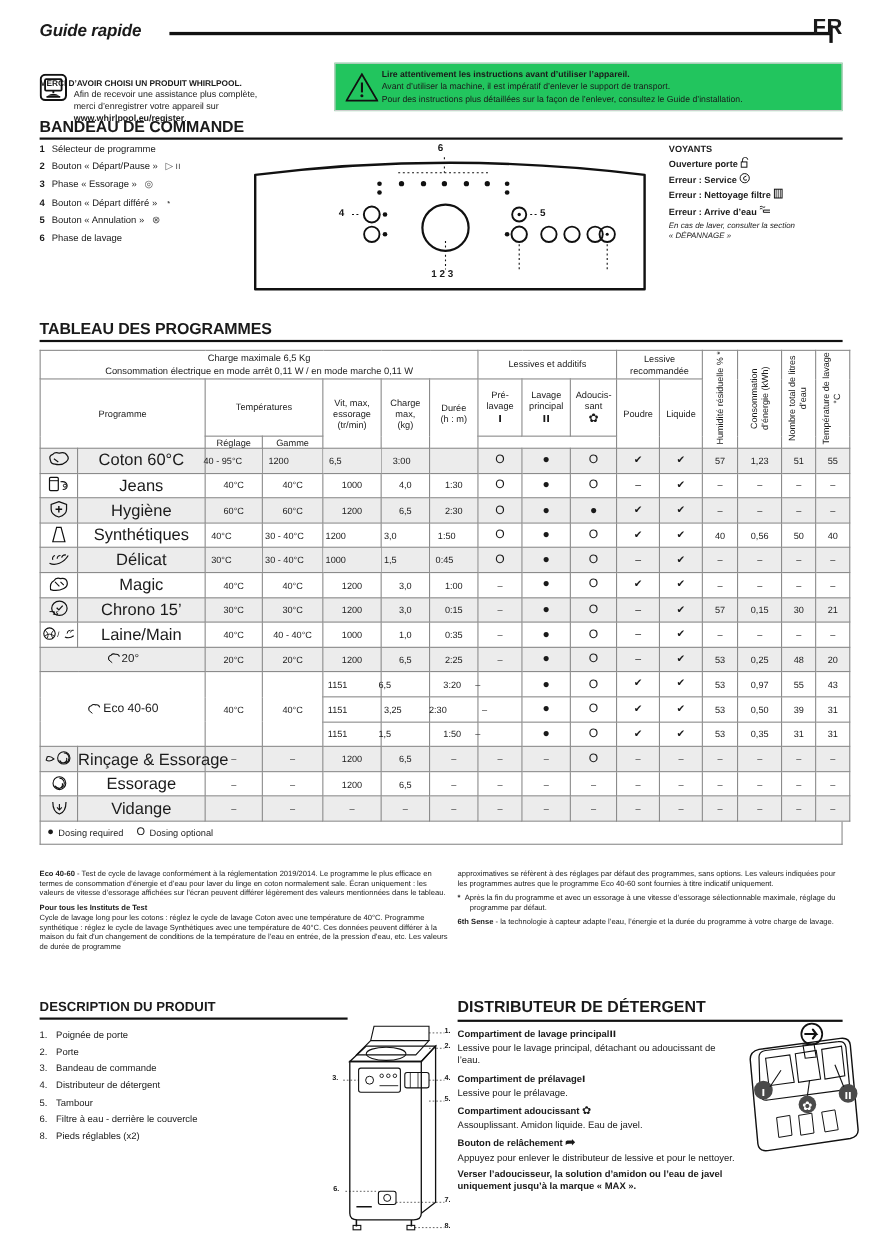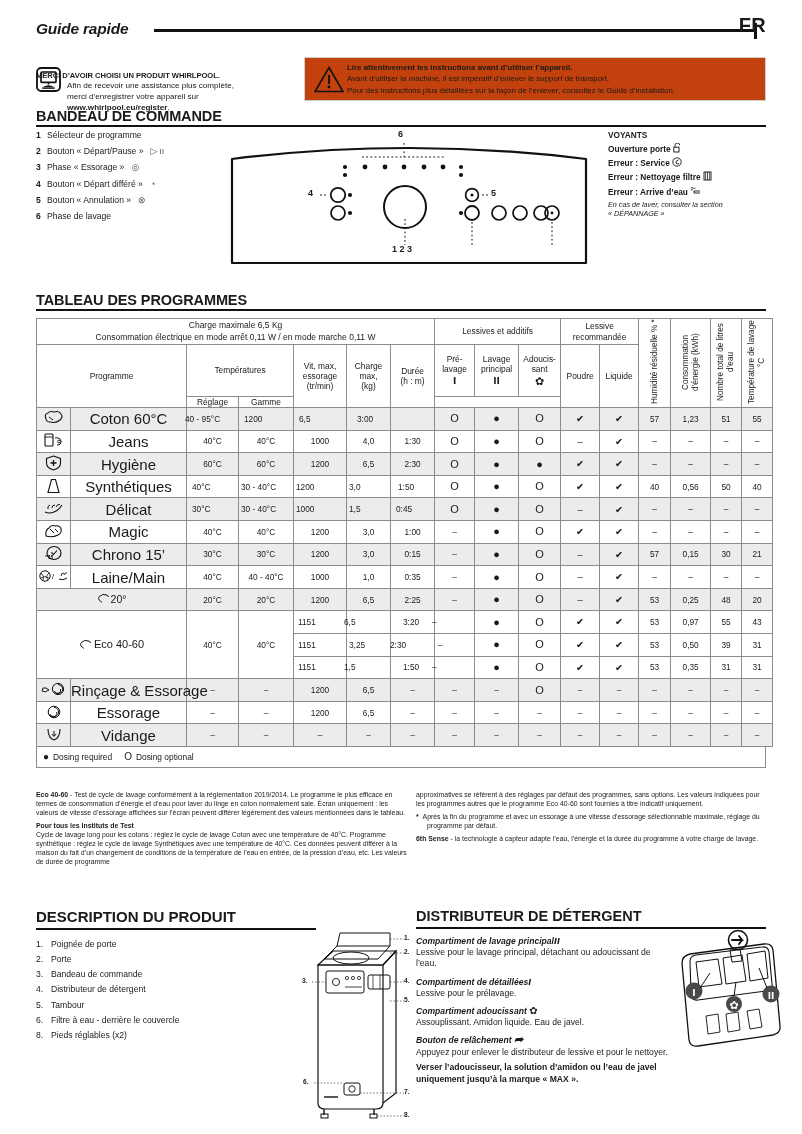--- a/index.html
+++ b/index.html
@@ -24,21 +24,21 @@
   
   .thanks { position:absolute; left:36px; top:57px; width:252px; }
   .thanks-title { font-weight:bold; font-size:7.6px; letter-spacing:-0.05px;margin-top:14px; }
   .thanks-body { margin-left:31px; font-size:8.1px; line-height:1.33; margin-top:1px; }
   .thanks-body b { font-weight:bold; }
   .monitor-ico { position:absolute; left:0; top:10px; width:25px; height:25px; }
 
   
   .warn {
     position:absolute; left:304px; top:57px; width:462px; height:44px;
-    background:#c2410c; border:0.8px solid #cfcfcf;
+    background:#22c55e; border:0.8px solid #cfcfcf;
     display:flex; align-items:center; padding:0 6px;
   }
   .warn-ico { width:36px; flex:0 0 36px; display:flex; justify-content:center; }
   .warn-txt { font-size:7.9px; line-height:1.42; }
   .warn-txt .l1 { font-weight:bold; }
 
   
   .sect { position:absolute; font-weight:bold; font-size:14.5px; letter-spacing:-0.1px; }
   .sect-ul { position:absolute; height:1.6px; background:#111; }
 
@@ -99,21 +99,21 @@
   .desc { position:absolute; left:36px; top:908px; width:280px; }
   .desc-list { font-size:8.6px; line-height:1.78; margin-top:7px; }
   .desc-list li { list-style:none; }
   .desc-list .n { display:inline-block; width:15px; }
 
   .mach { position:absolute; left:300px; top:925px; width:110px; height:195px; }
   .mach-lbl { position:absolute; font-size:6.6px; font-weight:bold; }
 
   .dist { position:absolute; left:416px; top:908px; width:252px; }
   .dist-b { font-size:8.6px; line-height:1.32; margin-top:4px; }
-  .dist-b .t { font-weight:bold;font-style:italic; }
+  .dist-b .t { font-weight:bold; }
   .drawer { position:absolute; left:668px; top:928px; width:120px; height:125px; }
 
   ul { margin:0; padding:0; }
 </style>
 </head>
 <body>
 
 <div class="page">
 
   <div class="hdr">
@@ -785,21 +785,21 @@
     <p class="fn-p"><span>Cycle de lavage long pour les cotons : réglez le cycle de lavage Coton avec une température de 40°C. Programme synthétique : réglez le cycle de lavage Synthétiques avec une température de 40°C. Ces données peuvent différer à la maison du fait d’un changement de conditions de la température de l’eau en entrée, de la pression d’eau, etc. Les valeurs de durée de programme</span></p>
   </div>
 
   <div class="fn fn-r">
     <p class="fn-p"><span>approximatives se réfèrent à des réglages par défaut des programmes, sans options. Les valeurs indiquées pour les programmes autres que le programme Eco 40-60 sont fournies à titre indicatif uniquement.</span></p>
     <p class="fn-p fn-ind"><b>*</b>&nbsp;&nbsp;<span>Après la fin du programme et avec un essorage à une vitesse d’essorage sélectionnable maximale, réglage du programme par défaut.</span></p>
     <p class="fn-p"><b>6th Sense</b><span> - la technologie à capteur adapte l’eau, l’énergie et la durée du programme à votre charge de lavage.</span></p>
   </div>
 
   <div class="desc">
-    <div style="font-weight:bold; font-size:15px;">DESCRIPTION DU PRODUIT</div>
+    <div style="font-weight:bold; font-size:12px;">DESCRIPTION DU PRODUIT</div>
     <div style="height:1.6px;background:#111;margin-top:3px;width:280px;"></div>
     <ul class="desc-list">
       <li><span class="n">1.</span><span>Poignée de porte</span></li>
       <li><span class="n">2.</span><span>Porte</span></li>
       <li><span class="n">3.</span><span>Bandeau de commande</span></li>
       <li><span class="n">4.</span><span>Distributeur de détergent</span></li>
       <li><span class="n">5.</span><span>Tambour</span></li>
       <li><span class="n">6.</span><span>Filtre à eau - derrière le couvercle</span></li>
       <li><span class="n">8.</span><span>Pieds réglables (x2)</span></li>
     </ul>
@@ -857,21 +857,21 @@
   </div>
 
   <div class="dist">
     <div style="font-weight:bold; font-size:14.5px;">DISTRIBUTEUR DE DÉTERGENT</div>
     <div style="height:1.6px;background:#111;margin-top:3px;width:350px;"></div>
     <div class="dist-b">
       <span class="t">Compartiment de lavage principal</span><span class="t" style="font-size:11px">ıı</span>
       <div>Lessive pour le lavage principal, détachant ou adoucissant de l’eau.</div>
     </div>
     <div class="dist-b">
-      <span class="t">Compartiment de détaillées</span><span class="t" style="font-size:11px">ı</span>
+      <span class="t">Compartiment de prélavage</span><span class="t" style="font-size:11px">ı</span>
       <div>Lessive pour le prélavage.</div>
     </div>
     <div class="dist-b">
       <span class="t">Compartiment adoucissant</span> <span style="font-size:10px">✿</span>
       <div>Assouplissant. Amidon liquide. Eau de javel.</div>
     </div>
     <div class="dist-b">
       <span class="t">Bouton de relâchement</span> <span class="t" style="font-size:11px">➦</span>
       <div style="width:350px">Appuyez pour enlever le distributeur de lessive et pour le nettoyer.</div>
     </div>

